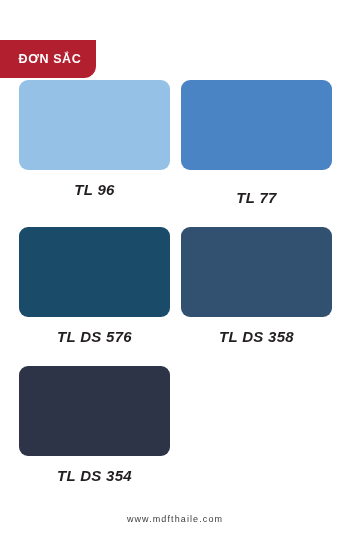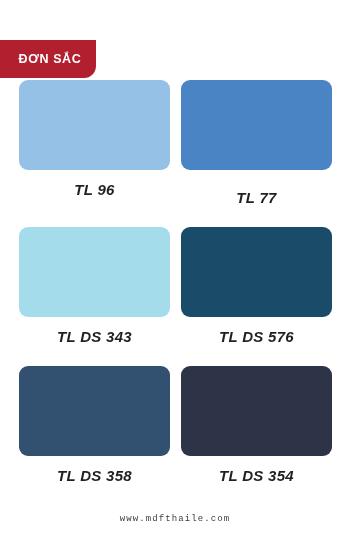--- a/index.html
+++ b/index.html
@@ -74,21 +74,20 @@
     font-style: italic;
   }
 
   
   .footer {
     position: absolute;
     left: 0;
     right: 0;
     bottom: 14px;
     text-align: center;
-    font-family: Liberation Mono, monospace;
   }
   .footer-url {
     font-size: 9px;
     color: #3c3c3c;
     letter-spacing: 1.1px;
     font-weight: normal;
   }
 </style>
 </head>
 <body style="background: rgb(255, 255, 255);">
@@ -102,24 +101,20 @@
   <div class="swatch-cell">
     <div class="swatch-chip" style="background: rgb(150, 193, 230);"></div>
     <div class="swatch-label" style="color: rgb(35, 31, 32);">TL 96</div>
   </div>
 
   <div class="swatch-cell">
     <div class="swatch-chip" style="background: rgb(74, 132, 196);"></div>
     <div class="swatch-label" style="color: rgb(35, 31, 32); margin-top: 20px;">TL 77</div>
   </div>
 
-  <div class="swatch-cell">
-    <div class="swatch-chip" style="background: rgb(164, 220, 236);"></div>
-    <div class="swatch-label" style="color: rgb(35, 31, 32);">TL DS 343</div>
-  </div>
 
   <div class="swatch-cell">
     <div class="swatch-chip" style="background: rgb(26, 76, 105);"></div>
     <div class="swatch-label" style="color: rgb(35, 31, 32);">TL DS 576</div>
   </div>
 
   <div class="swatch-cell">
     <div class="swatch-chip" style="background: rgb(50, 80, 111);"></div>
     <div class="swatch-label" style="color: rgb(35, 31, 32); text-align: center;">TL DS 358</div>
   </div>

